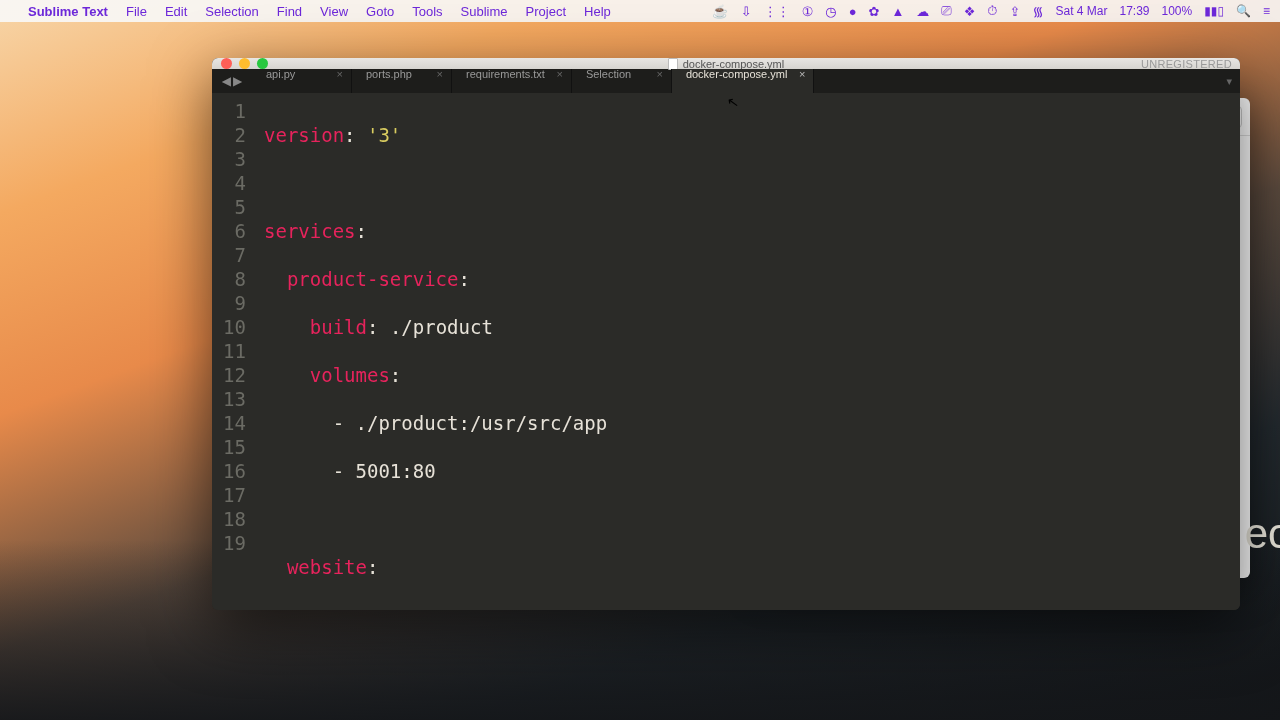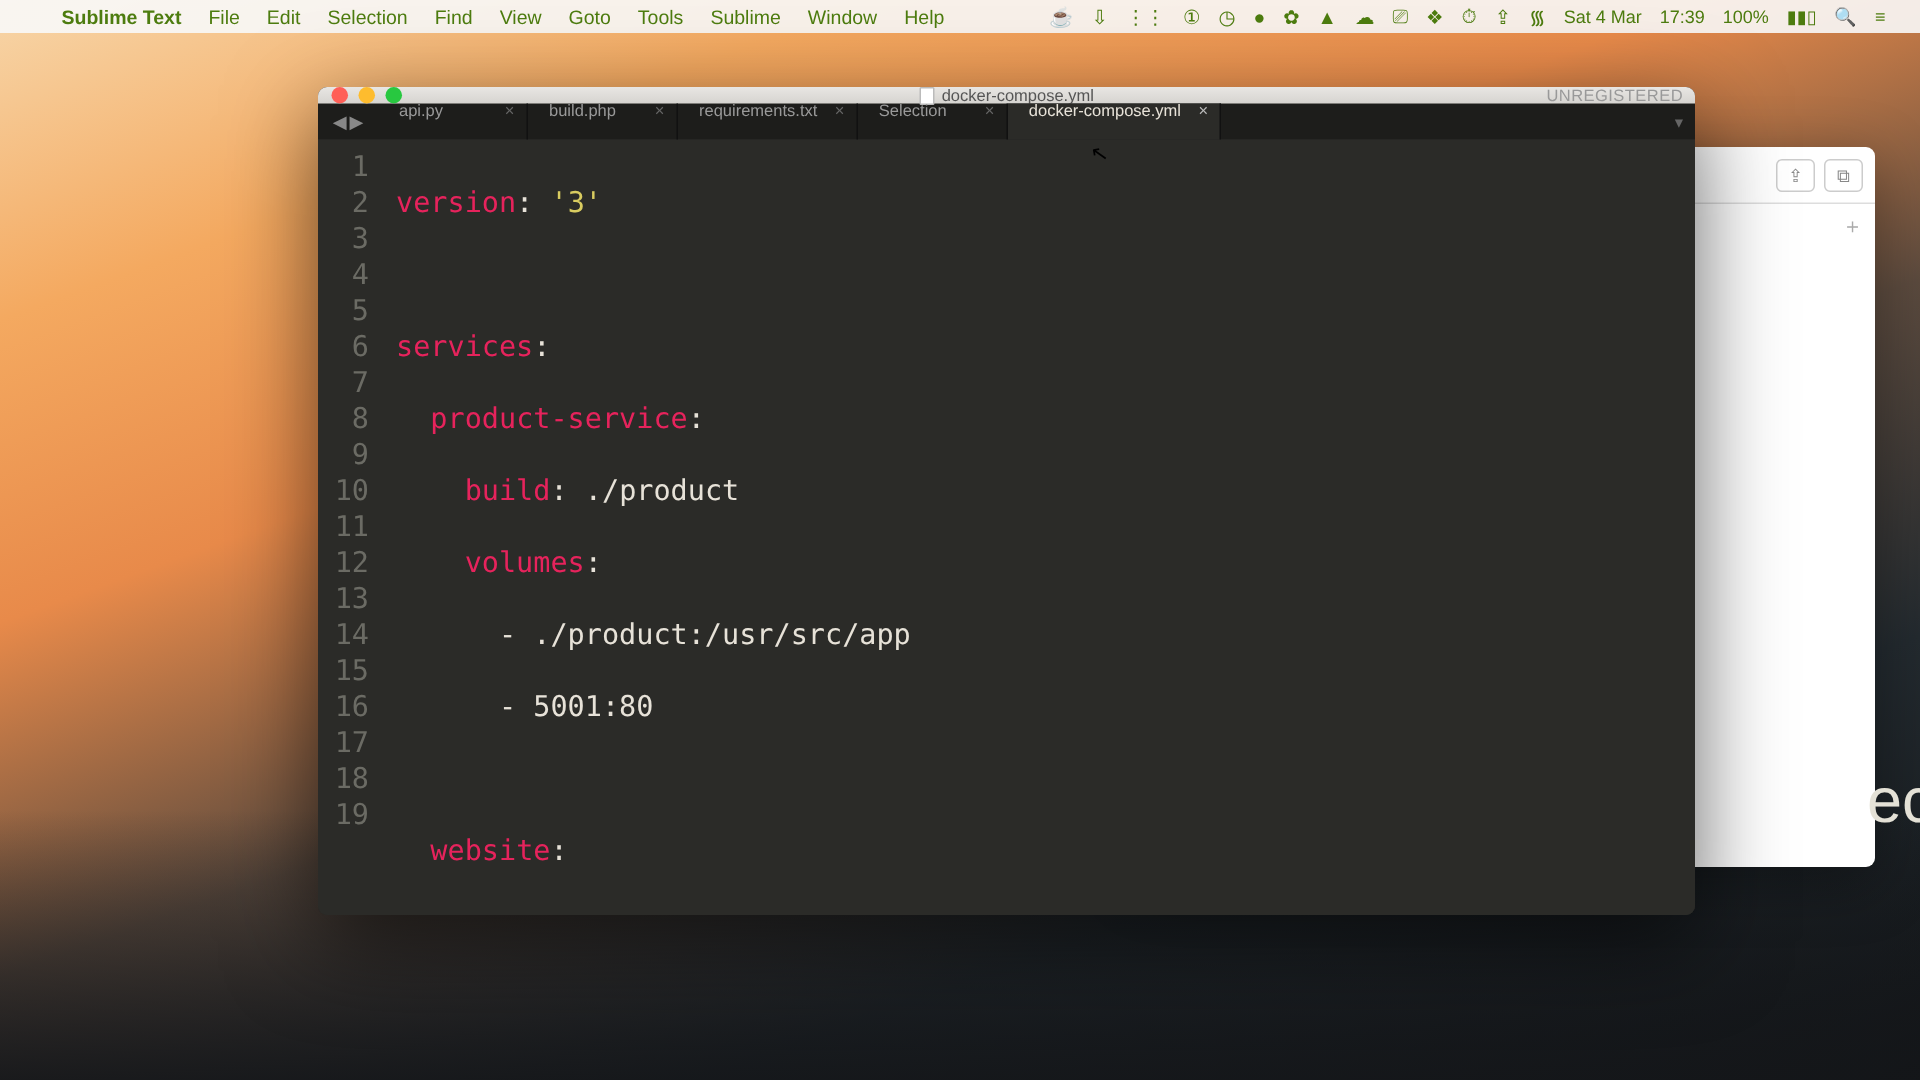--- a/index.html
+++ b/index.html
@@ -6,22 +6,22 @@
 body {
   width: 1280px; height: 720px; overflow: hidden;
   font-family: -apple-system, "Helvetica Neue", Arial, sans-serif;
   background: linear-gradient(160deg, #f7d6a9 0%, #f4a960 18%, #e88a4a 35%, #5b4a3e 55%, #232a2f 75%, #121518 100%);
   position: relative;
 }
 
 .menubar {
   position: absolute; top: 0; left: 0; right: 0; height: 22px;
   background: rgba(248, 248, 248, 0.9);
-  display: flex; align-items: center; font-size: 13px; color: #4d7c0f;
-  padding: 0 23px; gap: 18px;
+  display: flex; align-items: center; font-size: 13px; color: #6d28d9;
+  padding: 0 10px; gap: 18px;
 }
 .menubar .spacer { flex: 1; }
 .menubar .right { display: flex; gap: 12px; align-items: center; font-size: 12px; }
 .menubar .apple { font-size: 15px; }
 .menubar .app-title { font-weight: 600; }
 .menu-item { cursor: default; }
 .statico { font-size: 13px; }
 
 
 .mountains {
@@ -35,21 +35,21 @@
   background: #fff; border-radius: 6px; box-shadow: 0 10px 40px rgba(0,0,0,0.35);
 }
 .behind-window .toolbar {
   height: 38px; border-bottom: 1px solid #ddd; display:flex; justify-content:flex-end; align-items:center; padding:0 8px; gap:6px;
 }
 .behind-window .tbtn { width:26px; height:22px; border:1px solid #ccc; border-radius:4px; display:inline-flex;align-items:center;justify-content:center;color:#888;font-size:12px; }
 .behind-window .plus { position:absolute; top:44px; right:8px; font-size:14px; color:#aaa; }
 
 
 .editor-window {
-  position: absolute; top: 58px; left: 212px; width: 918px; height: 552px;
+  position: absolute; top: 58px; left: 212px; width: 1028px; height: 552px;
   background: #2a2a27; border-radius: 6px; box-shadow: 0 18px 60px rgba(0,0,0,0.6);
   display: flex; flex-direction: column; overflow: hidden;
 }
 .titlebar {
   height: 22px; background: linear-gradient(#e8e6e3, #d6d4d0);
   display: flex; align-items: center; position: relative; font-size: 11px; color: #555;
 }
 .traffic { display: flex; gap: 7px; padding-left: 9px; }
 .tl { width: 11px; height: 11px; border-radius: 50%; }
 .tl.r { background: #ff5f57; } .tl.y { background: #febc2e; } .tl.g { background: #28c840; }
@@ -99,21 +99,21 @@
   <span class="apple menu-item"></span>
   <span class="app-title menu-item">Sublime Text</span>
   <span class="menu-item">File</span>
   <span class="menu-item">Edit</span>
   <span class="menu-item">Selection</span>
   <span class="menu-item">Find</span>
   <span class="menu-item">View</span>
   <span class="menu-item">Goto</span>
   <span class="menu-item">Tools</span>
   <span class="menu-item">Sublime</span>
-  <span class="menu-item">Window</span>
+  <span class="menu-item">Project</span>
   <span class="menu-item">Help</span>
   <span class="spacer"></span>
   <span class="right">
     <span class="statico">☕</span>
     <span class="statico">⇩</span>
     <span class="statico">⋮⋮</span>
     <span class="statico">①</span>
     <span class="statico">◷</span>
     <span class="statico">●</span>
     <span class="statico">✿</span>
@@ -161,21 +161,21 @@
   <div class="tabbar">
     <div class="tabnav">
         <span>◀</span>
         <span>▶</span>
       </div>
     <div class="tab">
         <span>api.py</span>
         <span class="close">×</span>
       </div>
     <div class="tab">
-        <span>build.php</span>
+        <span>ports.php</span>
         <span class="close">×</span>
       </div>
     <div class="tab">
         <span>requirements.txt</span>
         <span class="close">×</span>
       </div>
     <div class="tab">
         <span>Selection</span>
         <span class="close">×</span>
       </div>

